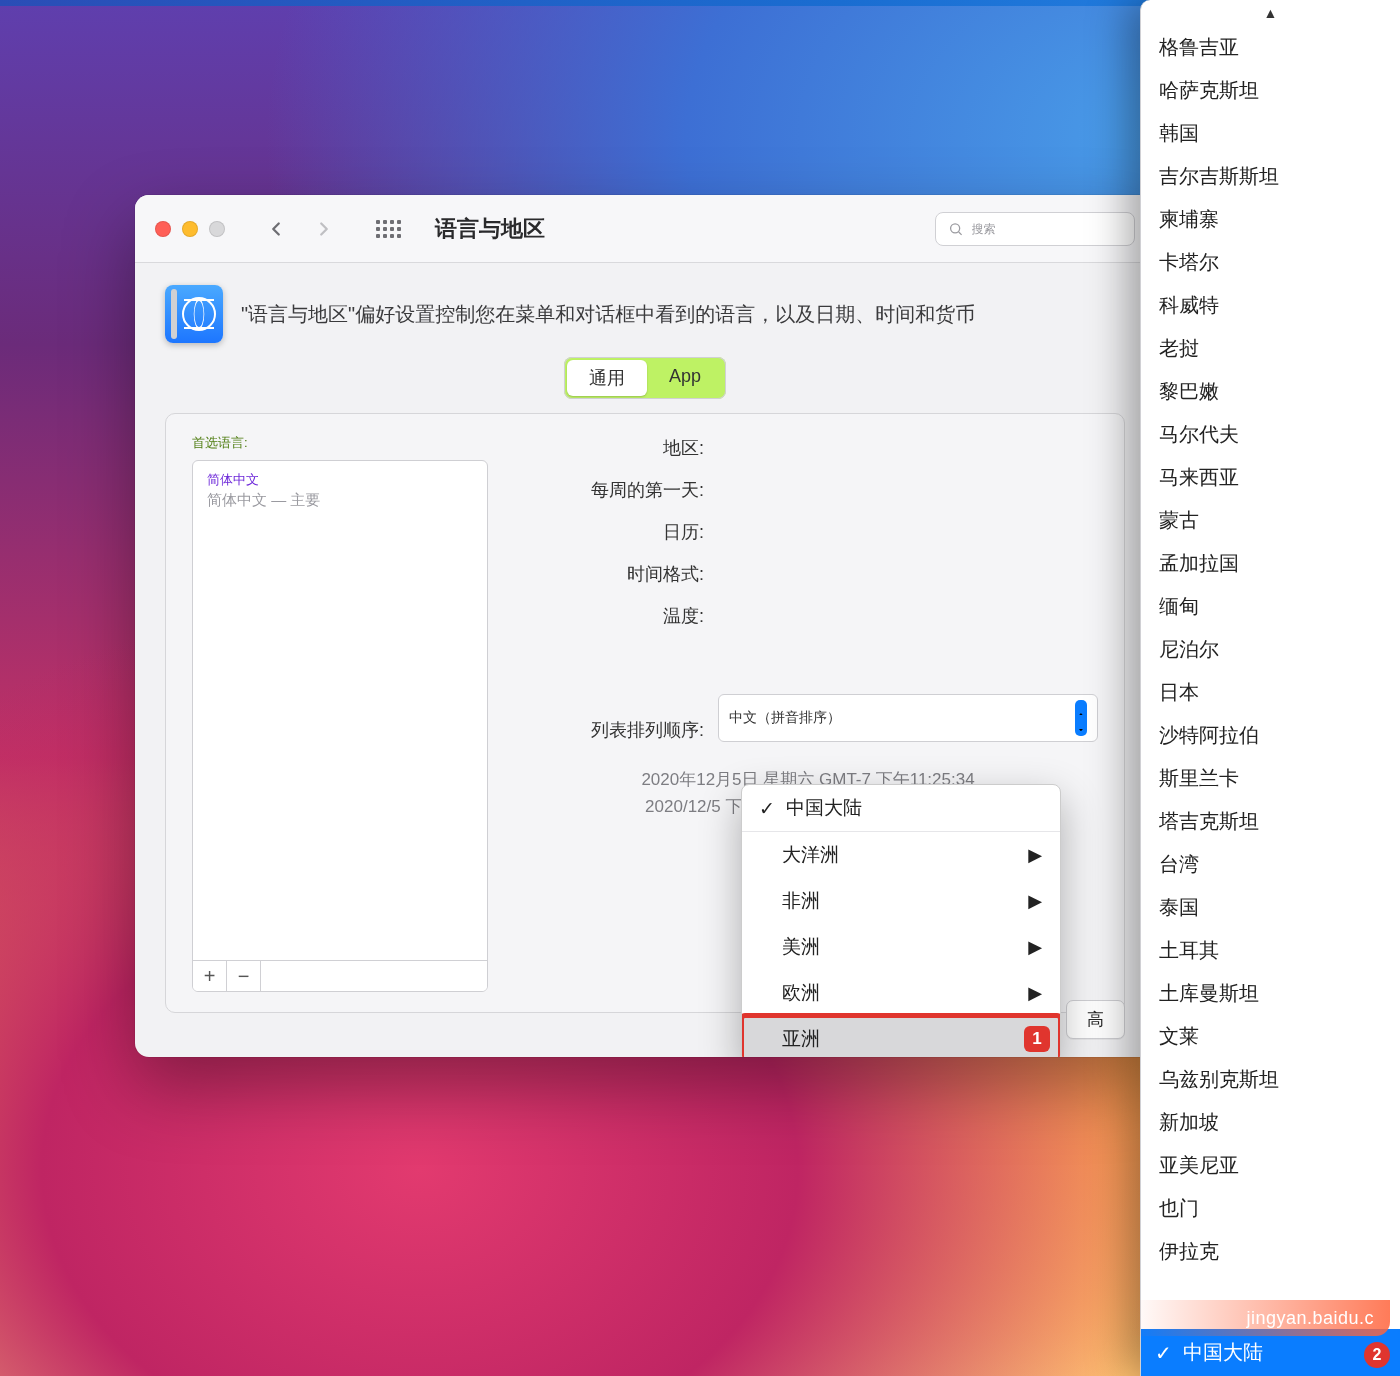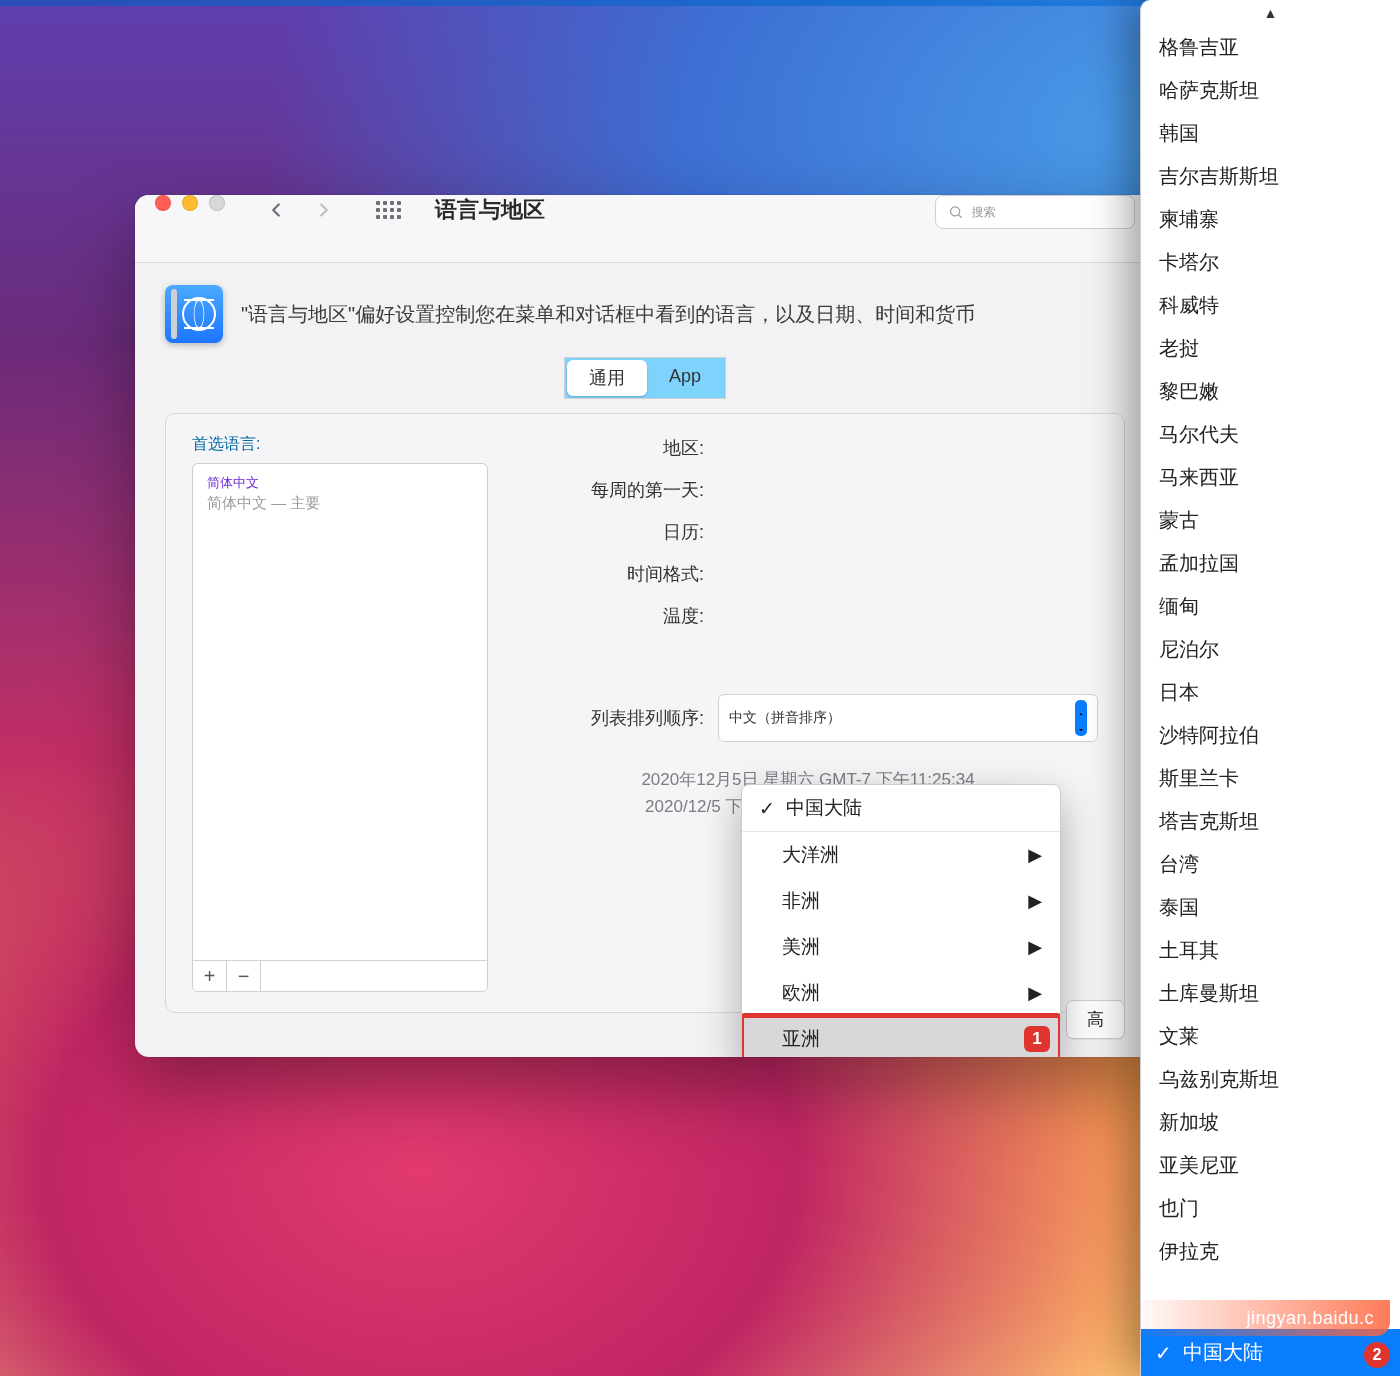--- a/index.html
+++ b/index.html
@@ -25,21 +25,21 @@
   .window {
     position: absolute;
     left: 135px; top: 195px;
     width: 1020px; height: 862px;
     background: #f2f2f4;
     border-radius: 14px;
     box-shadow: 0 30px 70px rgba(0,0,0,.35), 0 0 0 1px rgba(0,0,0,.06);
     overflow: hidden;
   }
   .titlebar {
-    display: flex; gap: 18px;
+    display: flex; align-items: center; gap: 18px;
     height: 68px;
     padding: 0 20px;
     background: #f7f7f9;
     border-bottom: 1px solid #d9d9dc;
   }
   .traffic-lights { display: flex; gap: 11px; margin-right: 18px; }
   .tl { width: 16px; height: 16px; border-radius: 50%; box-shadow: inset 0 0 0 1px rgba(0,0,0,.1); }
   .tl.red{background:#ff5f57}.tl.yellow{background:#febc2e}.tl.gray{background:#d8d8da}
   .nav-arrow {
     width: 30px; height: 30px; display:flex;align-items:center;justify-content:center;
@@ -71,54 +71,54 @@
   .flag-icon::before{content:"";position:absolute;left:6px;top:4px;bottom:4px;width:6px;background:#d0d0d2;border-radius:3px;}
   .flag-icon .globe{width:34px;height:34px;border:2px solid #fff;border-radius:50%;position:relative;margin-left:10px}
   .flag-icon .globe::before,.flag-icon .globe::after{content:"";position:absolute;inset:0;border:2px solid #fff;border-radius:50%}
   .flag-icon .globe::before{transform:scaleX(.35)}
   .flag-icon .globe::after{border-left:none;border-right:none;border-radius:0}
 
   .tabs {
     display:flex; justify-content:center; margin: 4px 0 0 0;
   }
   .segmented {
-    display:flex; background:#7dd3fc; border-radius:0; padding:3px;
+    display:flex; background:#bef264; border-radius:8px; padding:3px;
     box-shadow: inset 0 0 0 1px #d0d0d4;
   }
   .segmented .seg {
     padding: 6px 22px; font-size:18px; color:#333; border-radius:6px;
   }
   .segmented .seg.active {
     background:#fff; box-shadow: 0 1px 2px rgba(0,0,0,.2);
   }
 
   .pane {
     margin: 14px 30px 20px 30px;
     padding: 20px 26px;
     height: 600px;
     border: 1px solid #d6d6d9;
     border-radius: 10px;
     background: #f5f5f7;
     display:flex; gap: 30px;
     position:relative;
   }
   .left-col { width: 296px; display:flex; flex-direction:column; }
-  .col-label{ font-size:16px; color:#0369a1; margin-bottom:8px;}
+  .col-label{ font-size:13px; color:#4d7c0f; margin-bottom:8px;}
   .listbox {
     flex:1; background:#fff; border:1px solid #cfcfd3; border-radius:6px;
     overflow:hidden; display:flex; flex-direction:column;
   }
   .listbox .item { padding:10px 14px; }
   .listbox .item .primary{font-size:13px;color:#6d28d9}
   .listbox .item .secondary{font-size:15px;color:#9a9aa0;margin-top:2px}
   .list-toolbar{display:flex;border-top:1px solid #d0d0d4;background:#fff}
   .list-toolbar .btn{width:34px;height:30px;display:flex;align-items:center;justify-content:center;border-right:1px solid #d0d0d4;font-size:20px;color:#555}
 
   .right-col { flex:1; display:flex; flex-direction:column; gap:18px; padding-top:2px;}
-  .form-row { display:flex; align-items:center; }
+  .form-row { display:flex; align-items:flex-end; }
   .form-row .lbl { width:200px; text-align:right; font-size:18px; color:#333; padding-right:14px;}
   .form-row .val { flex:1; font-size:18px; color:#333;}
   .select-pill{
     display:flex;align-items:center;gap:6px;background:#fff;border:1px solid #cfcfd3;border-radius:6px;padding:5px 10px;font-size:14px;
   }
   .select-pill .chevwrap{background:#0a7dff;border-radius:5px;padding:2px 4px;margin-left:auto}
   .samples { margin-top: 6px; text-align:center; font-size:17px; color:#7d7d82; line-height:1.6;}
 
   .window-footer{
     position:absolute; left:0; right:0; bottom:0;

